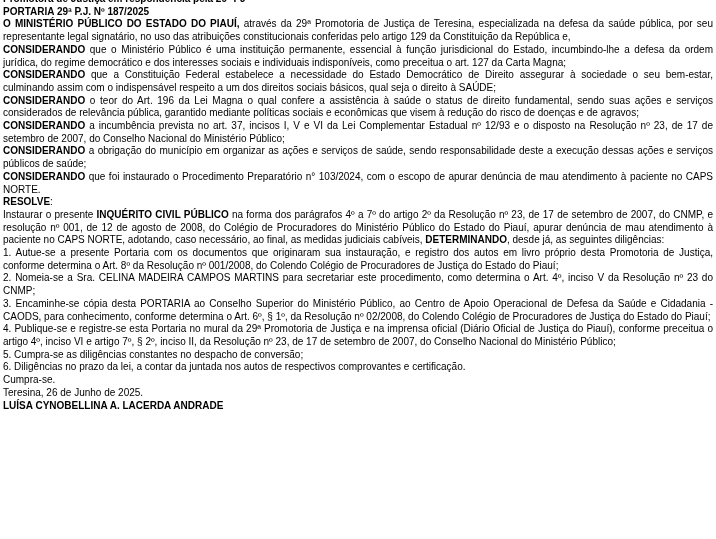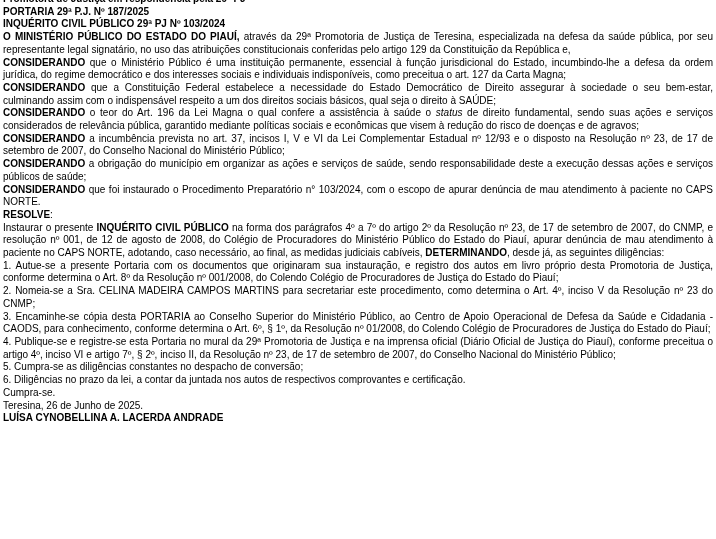--- a/index.html
+++ b/index.html
@@ -22,42 +22,41 @@
     line-height: 12.7px;
     color: #000000;
     text-align: justify;
     letter-spacing: 0;
   }
   .para {
     margin: 0;
     padding: 0;
   }
   .b { font-weight: bold; }
-  .i { font-style: italic; }
+  .i { }
 </style>
 </head>
 <body>
 
 <div class="page">
   <div class="doc-body" id="doc-body">
       <p class="para"><span class="b">Promotora de Justiça em respondência pela 29ª PJ</span></p>
       <p class="para"><span class="b">PORTARIA 29ª P.J. Nº 187/2025</span></p>
-      <p class="para"><span class="b">INQUÉRITO CIVIL PÚBLICO 29ª PJ Nº 103/2024</span></p>
       <p class="para"><span class="b">O MINISTÉRIO PÚBLICO DO ESTADO DO PIAUÍ,</span><span> através da 29ª Promotoria de Justiça de Teresina, especializada na defesa da saúde pública, por seu representante legal signatário, no uso das atribuições constitucionais conferidas pelo artigo 129 da Constituição da República e,</span></p>
       <p class="para"><span class="b">CONSIDERANDO</span><span> que o Ministério Público é uma instituição permanente, essencial à função jurisdicional do Estado, incumbindo-lhe a defesa da ordem jurídica, do regime democrático e dos interesses sociais e individuais indisponíveis, como preceitua o art. 127 da Carta Magna;</span></p>
       <p class="para"><span class="b">CONSIDERANDO</span><span> que a Constituição Federal estabelece a necessidade do Estado Democrático de Direito assegurar à sociedade o seu bem-estar, culminando assim com o indispensável respeito a um dos direitos sociais básicos, qual seja o direito à SAÚDE;</span></p>
       <p class="para"><span class="b">CONSIDERANDO</span><span> o teor do Art. 196 da Lei Magna o qual confere a assistência à saúde o </span><span class="i">status</span><span> de direito fundamental, sendo suas ações e serviços considerados de relevância pública, garantido mediante políticas sociais e econômicas que visem à redução do risco de doenças e de agravos;</span></p>
       <p class="para"><span class="b">CONSIDERANDO</span><span> a incumbência prevista no art. 37, incisos I, V e VI da Lei Complementar Estadual nº 12/93 e o disposto na Resolução nº 23, de 17 de setembro de 2007, do Conselho Nacional do Ministério Público;</span></p>
       <p class="para"><span class="b">CONSIDERANDO</span><span> a obrigação do município em organizar as ações e serviços de saúde, sendo responsabilidade deste a execução dessas ações e serviços públicos de saúde;</span></p>
       <p class="para"><span class="b">CONSIDERANDO</span><span> que foi instaurado o Procedimento Preparatório n° 103/2024, com o escopo de apurar denúncia de mau atendimento à paciente no CAPS NORTE.</span></p>
       <p class="para"><span class="b">RESOLVE</span><span>:</span></p>
       <p class="para"><span>Instaurar o presente </span><span class="b">INQUÉRITO CIVIL PÚBLICO</span><span> na forma dos parágrafos 4º a 7º do artigo 2º da Resolução nº 23, de 17 de setembro de 2007, do CNMP, e resolução nº 001, de 12 de agosto de 2008, do Colégio de Procuradores do Ministério Público do Estado do Piauí, apurar denúncia de mau atendimento à paciente no CAPS NORTE, adotando, caso necessário, ao final, as medidas judiciais cabíveis, </span><span class="b">DETERMINANDO</span><span>, desde já, as seguintes diligências:</span></p>
       <p class="para"><span>1. Autue-se a presente Portaria com os documentos que originaram sua instauração, e registro dos autos em livro próprio desta Promotoria de Justiça, conforme determina o Art. 8º da Resolução nº 001/2008, do Colendo Colégio de Procuradores de Justiça do Estado do Piauí;</span></p>
       <p class="para"><span>2. Nomeia-se a Sra. CELINA MADEIRA CAMPOS MARTINS para secretariar este procedimento, como determina o Art. 4º, inciso V da Resolução nº 23 do CNMP;</span></p>
-      <p class="para"><span>3. Encaminhe-se cópia desta PORTARIA ao Conselho Superior do Ministério Público, ao Centro de Apoio Operacional de Defesa da Saúde e Cidadania - CAODS, para conhecimento, conforme determina o Art. 6º, § 1º, da Resolução nº 01/2008, do Colendo Colégio de Procuradores de Justiça do Estado do Piauí;</span></p>
+      <p class="para"><span>3. Encaminhe-se cópia desta PORTARIA ao Conselho Superior do Ministério Público, ao Centro de Apoio Operacional de Defesa da Saúde e Cidadania - CAODS, para conhecimento, conforme determina o Art. 6º, § 1º, da Resolução nº 02/2008, do Colendo Colégio de Procuradores de Justiça do Estado do Piauí;</span></p>
       <p class="para"><span>4. Publique-se e registre-se esta Portaria no mural da 29ª Promotoria de Justiça e na imprensa oficial (Diário Oficial de Justiça do Piauí), conforme preceitua o artigo 4º, inciso VI e artigo 7º, § 2º, inciso II, da Resolução nº 23, de 17 de setembro de 2007, do Conselho Nacional do Ministério Público;</span></p>
       <p class="para"><span>5. Cumpra-se as diligências constantes no despacho de conversão;</span></p>
       <p class="para"><span>6. Diligências no prazo da lei, a contar da juntada nos autos de respectivos comprovantes e certificação.</span></p>
       <p class="para"><span>Cumpra-se.</span></p>
       <p class="para"><span>Teresina, 26 de Junho de 2025.</span></p>
       <p class="para"><span class="b">LUÍSA CYNOBELLINA A. LACERDA ANDRADE</span></p>
     </div>
 </div>
 
 </body></html>

